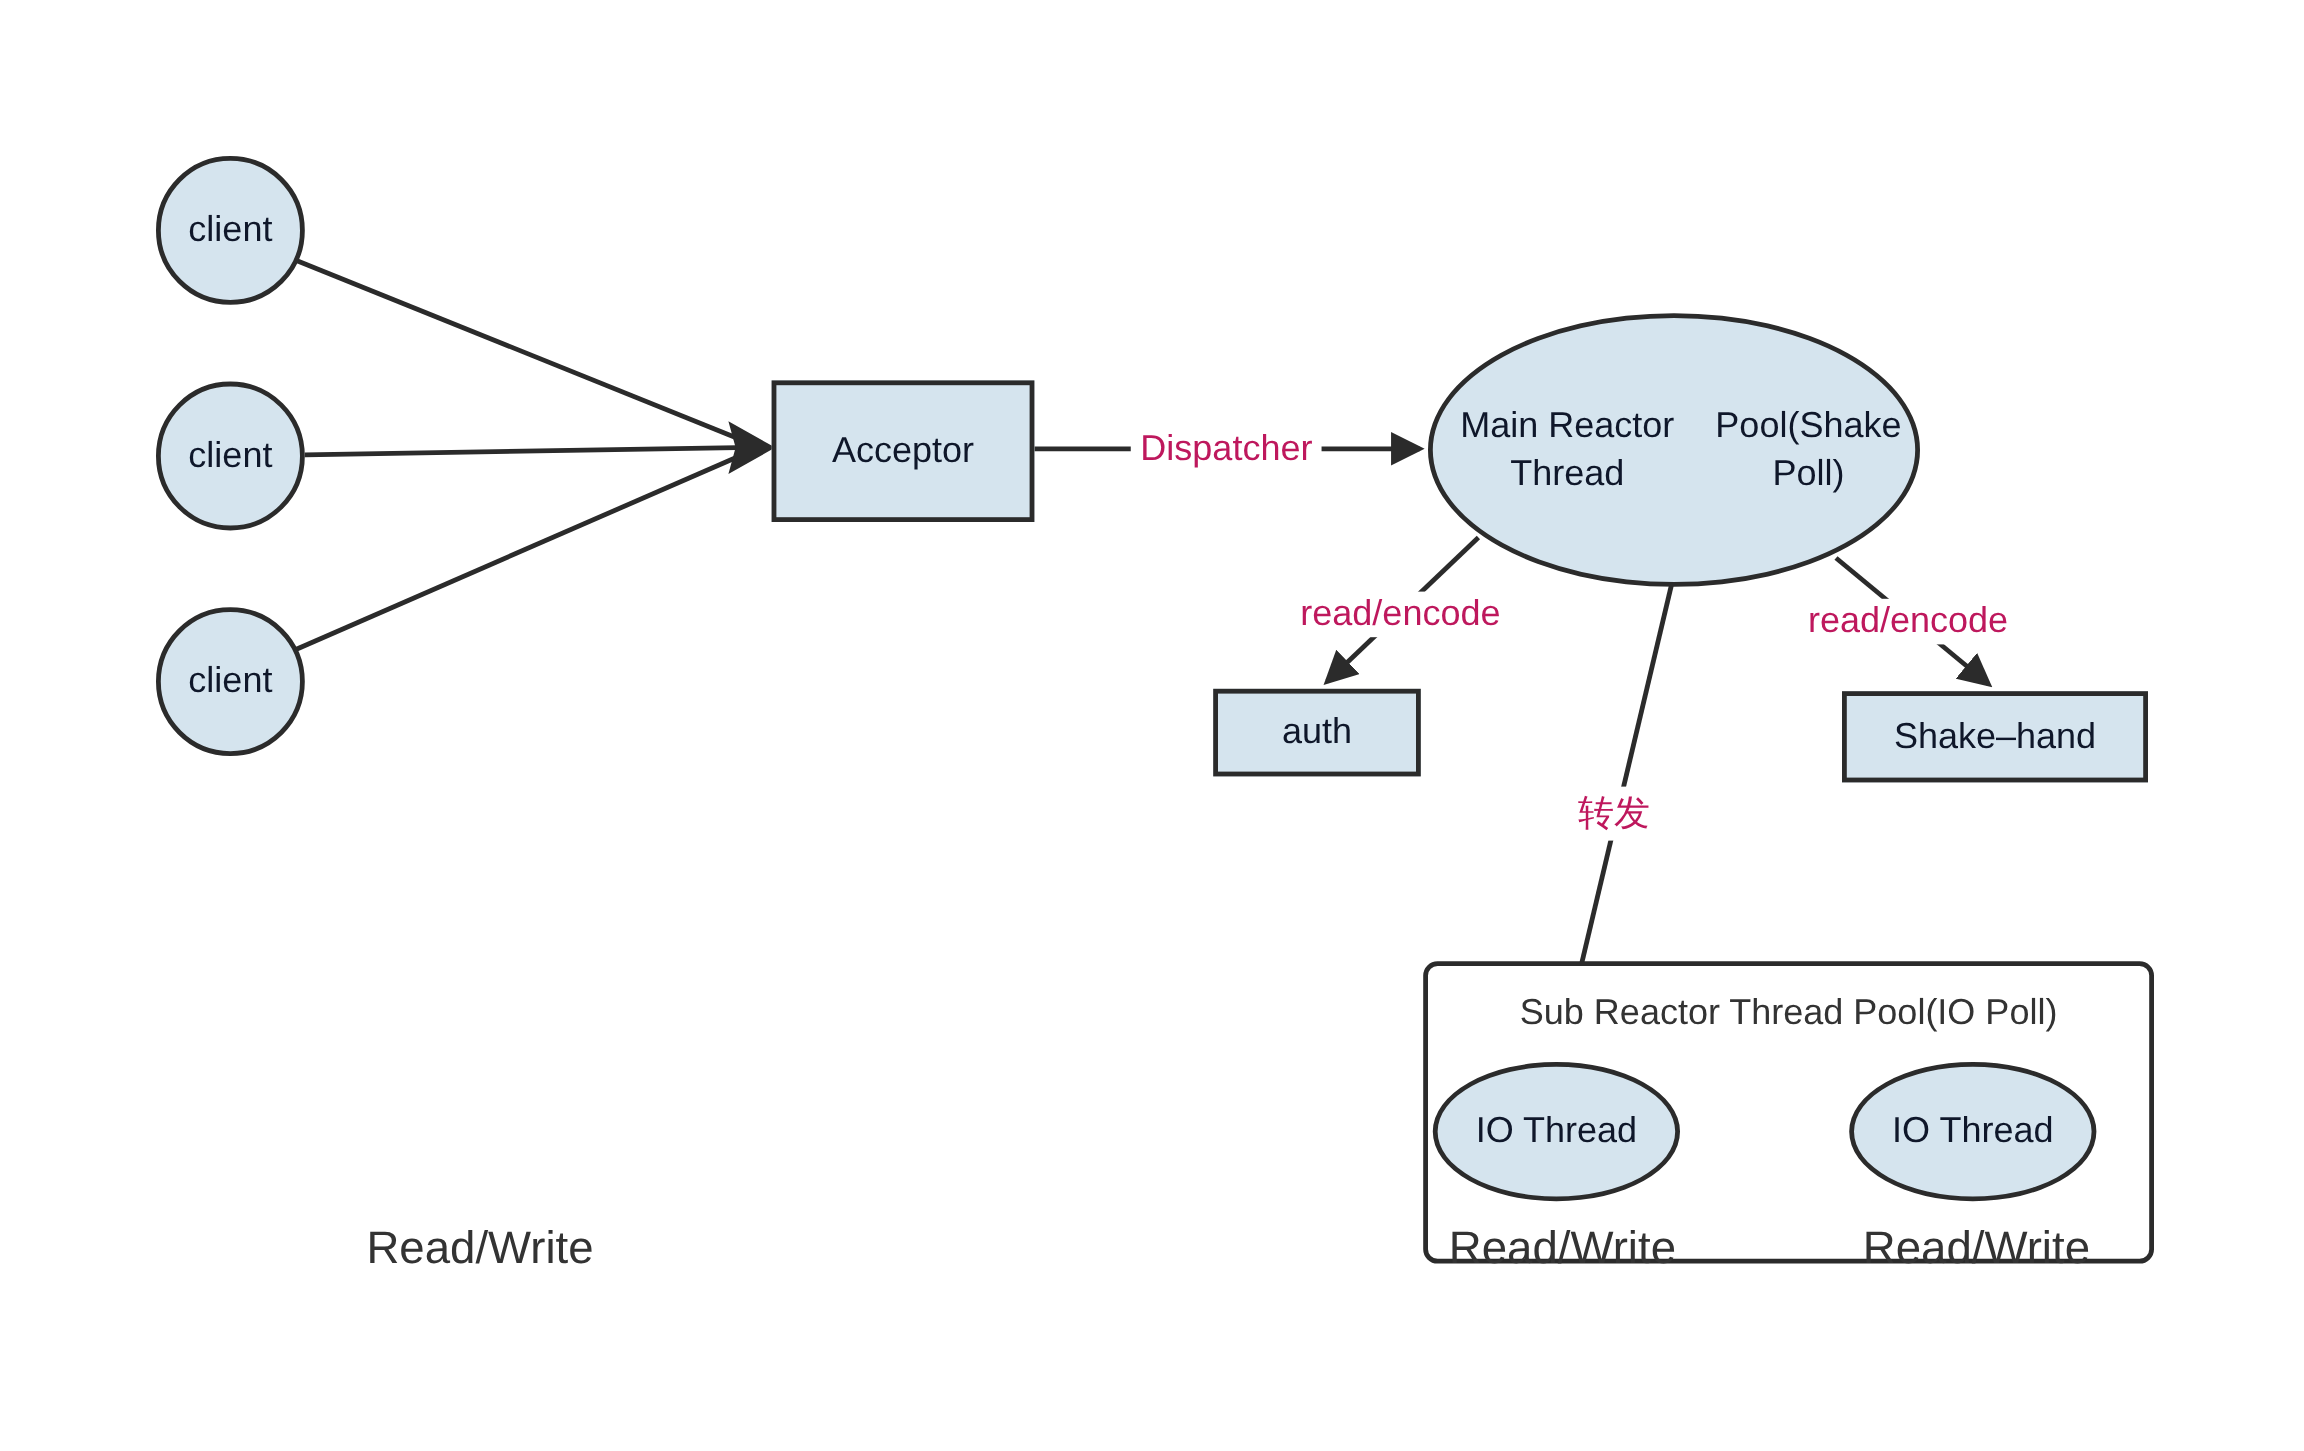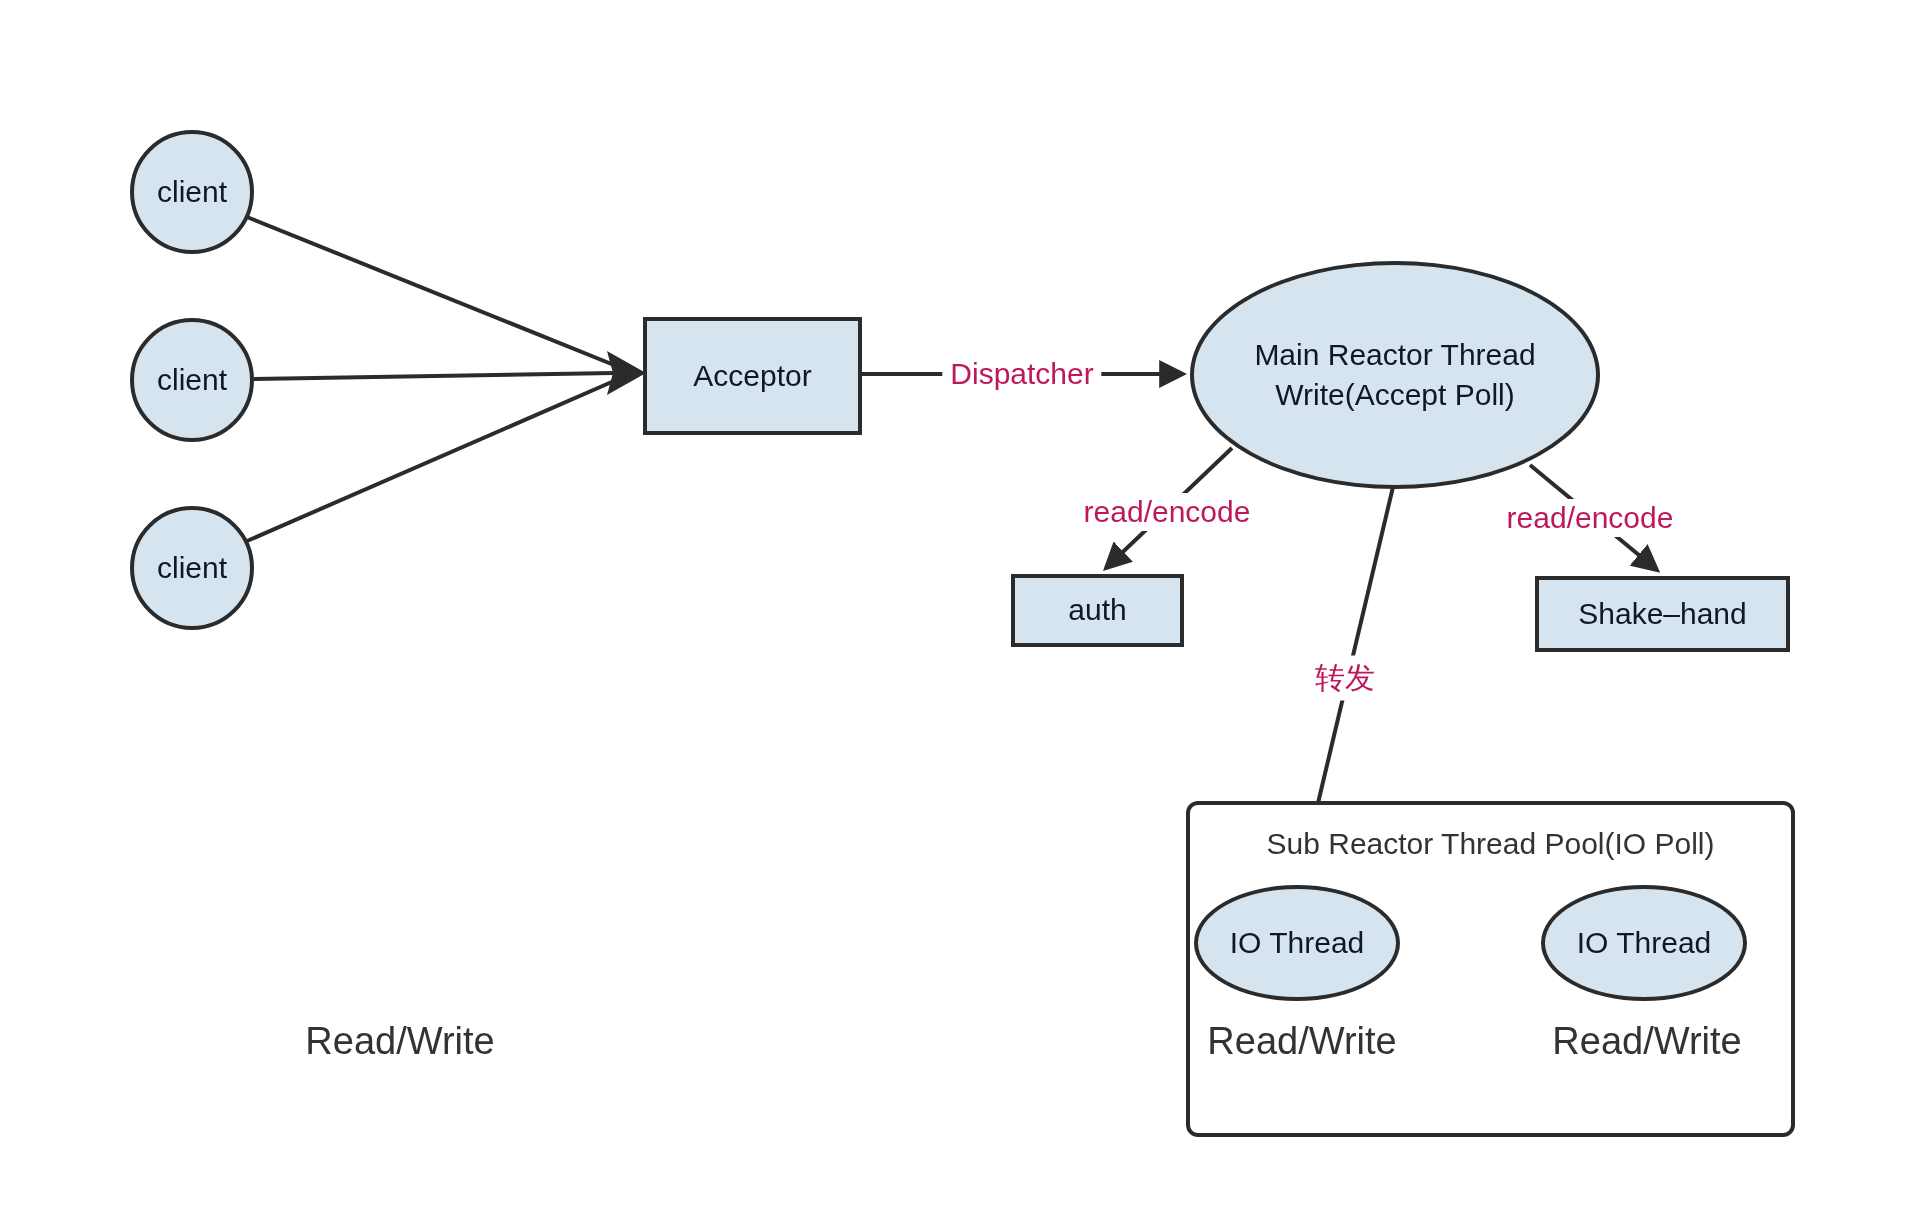--- a/index.html
+++ b/index.html
@@ -71,34 +71,34 @@
     <span>client</span>
   </div>
   <div class="node circle" style="left:130px;top:506px;width:124px;height:124px;">
     <span>client</span>
   </div>
 
   <div class="node" style="left:643px;top:317px;width:219px;height:118px;">
     <span>Acceptor</span>
   </div>
 
-  <div class="node ellipse" style="left:1190px;top:261px;width:410px;height:228px;flex-direction:column;">
+  <div class="node ellipse" style="left:1190px;top:261px;width:410px;height:228px;flex-direction:row;">
     <span>Main Reactor Thread</span>
-    <span>Write(Accept Poll)</span>
+    <span>Pool(Shake Poll)</span>
   </div>
 
   <div class="node" style="left:1011px;top:574px;width:173px;height:73px;">
     <span>auth</span>
   </div>
 
   <div class="node" style="left:1535px;top:576px;width:255px;height:76px;">
     <span>Shake–hand</span>
   </div>
 
-  <div class="container-box" style="left:1186px;top:801px;width:609px;height:336px;">
+  <div class="container-box" style="left:1186px;top:801px;width:609px;height:252px;">
     <div class="container-title">Sub Reactor Thread Pool(IO Poll)</div>
   </div>
 
   <div class="node ellipse" style="left:1194px;top:885px;width:206px;height:116px;">
     <span>IO Thread</span>
   </div>
   <div class="node ellipse" style="left:1541px;top:885px;width:206px;height:116px;">
     <span>IO Thread</span>
   </div>
 

